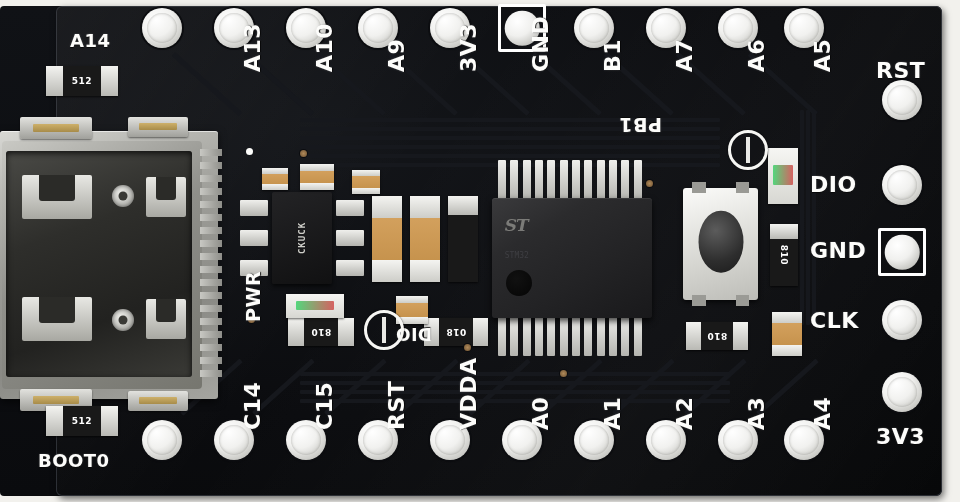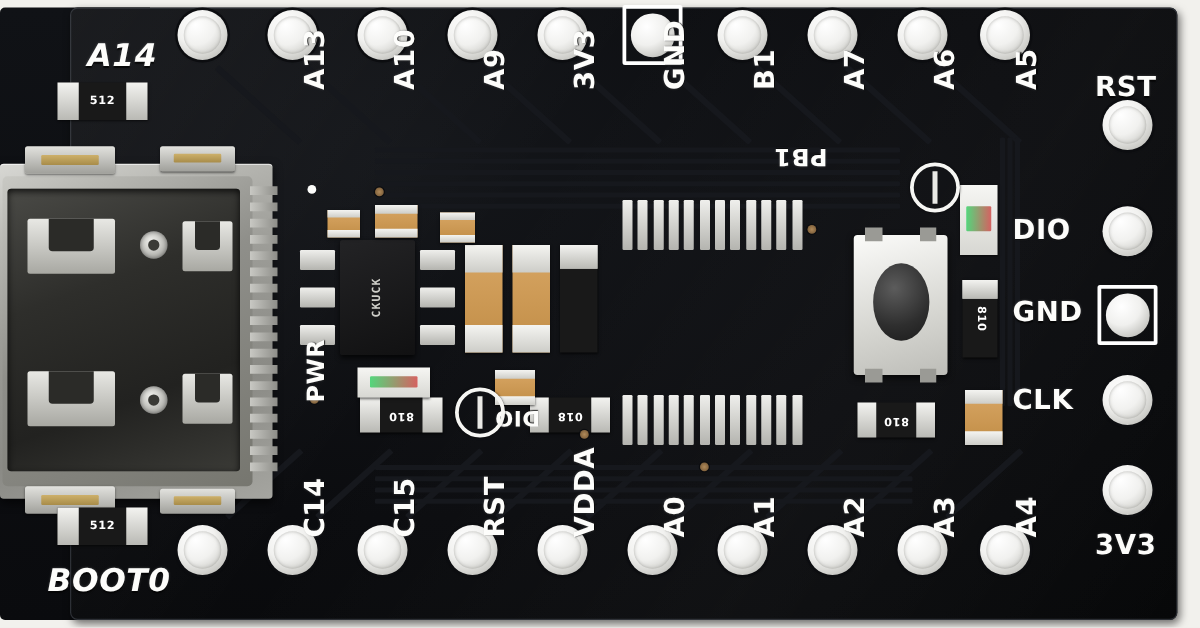--- a/index.html
+++ b/index.html
@@ -55,21 +55,21 @@
   }
 
   
   .silk{
     position:absolute;color:#fdfdfb;
     font-family:"DejaVu Sans", sans-serif;
     font-weight:bold;letter-spacing:.5px;
     text-shadow:0 1px 1px rgba(0,0,0,.85), 0 0 2px rgba(255,255,255,.25);
     white-space:nowrap;user-select:none;
   }
-  .big{font-size:25px;font-style:italic;}
+  .big{font-size:18px;}
   .med{font-size:22px;}
 
   
   .trace{position:absolute;background:#16181d;border-radius:1px;}
 
   
   .res{
     position:absolute;background:#191919;
     box-shadow:0 1px 2px rgba(0,0,0,.7);
   }
@@ -445,20 +445,25 @@
       <div class="leg" style="left:535px;top:316px;width:8px;height:40px;position:absolute;"></div>
       <div class="leg" style="left:547.3333333333334px;top:316px;width:8px;height:40px;position:absolute;"></div>
       <div class="leg" style="left:559.6666666666666px;top:316px;width:8px;height:40px;position:absolute;"></div>
       <div class="leg" style="left:572px;top:316px;width:8px;height:40px;position:absolute;"></div>
       <div class="leg" style="left:584.3333333333334px;top:316px;width:8px;height:40px;position:absolute;"></div>
       <div class="leg" style="left:596.6666666666666px;top:316px;width:8px;height:40px;position:absolute;"></div>
       <div class="leg" style="left:609px;top:316px;width:8px;height:40px;position:absolute;"></div>
       <div class="leg" style="left:621.3333333333334px;top:316px;width:8px;height:40px;position:absolute;"></div>
       <div class="leg" style="left:633.6666666666667px;top:316px;width:8px;height:40px;position:absolute;"></div>
     </div>
+  <div id="mcu" style="left:492px;top:198px;width:160px;height:120px;">
+    <div class="stlogo">ST</div>
+    <div class="pn">STM32</div>
+    <div class="dimple"></div>
+  </div>
 
   <div id="btn" style="left:683px;top:188px;width:75px;height:112px;">
     <div class="dome"></div>
     <div class="tab" style="left:12%;top:-6px;"></div>
     <div class="tab" style="right:12%;top:-6px;"></div>
     <div class="tab" style="left:12%;bottom:-6px;"></div>
     <div class="tab" style="right:12%;bottom:-6px;"></div>
   </div>
 
   <div id="passives">

